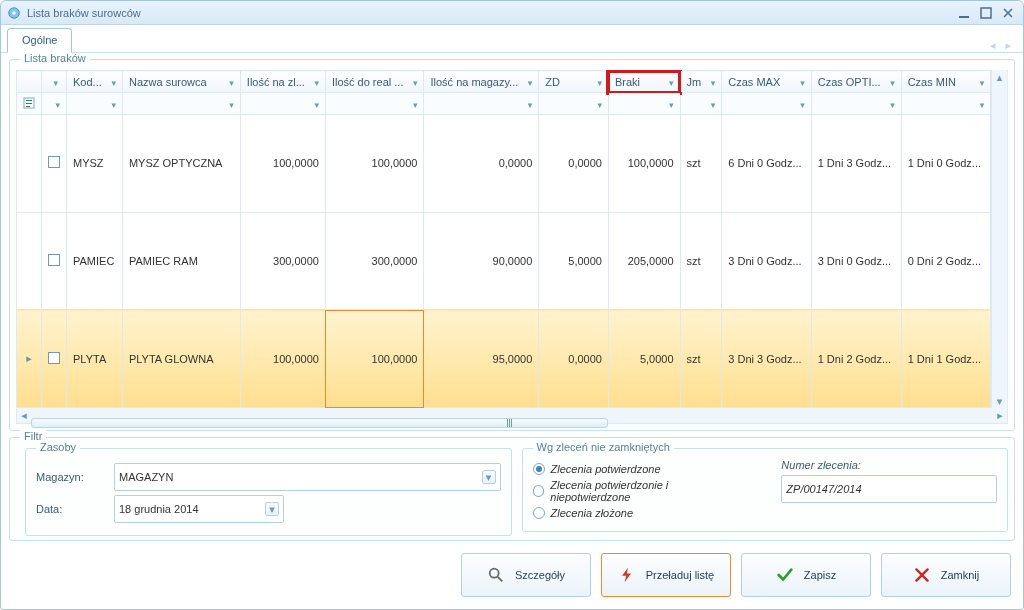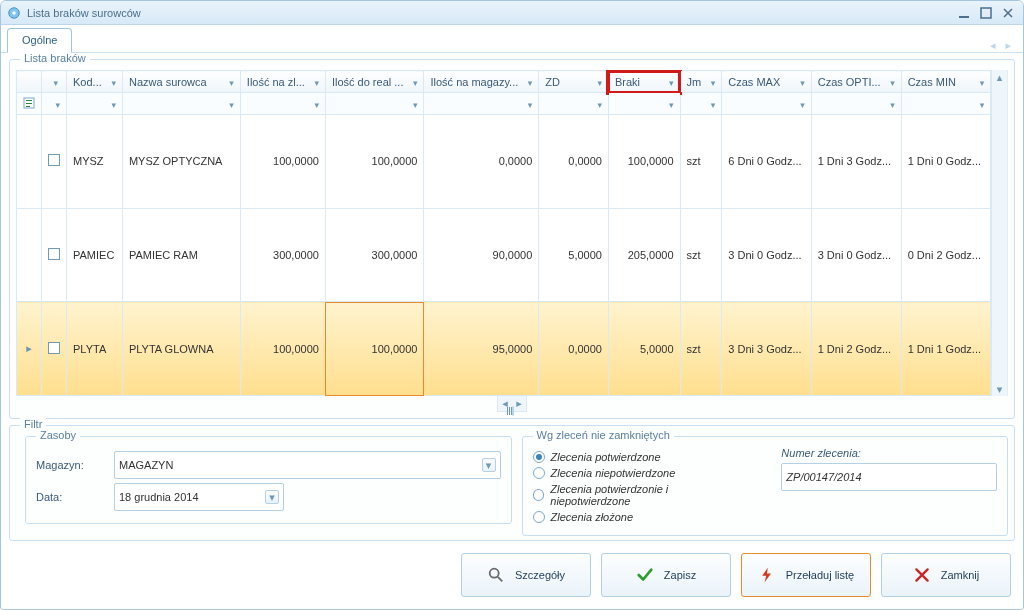--- a/index.html
+++ b/index.html
@@ -47,21 +47,21 @@
 
   .groupbox {
     border: 1px solid #c8dff1; border-radius: 3px; position: relative; padding: 10px 6px 6px 6px;
     background: #fdfefe;
   }
   .groupbox .legend {
     position: absolute; top: -8px; left: 10px;
     background: #fdfefe; padding: 0 4px; color: #5a809e; font-size: 11px;
   }
 
-  .grid-wrap { flex: 1; display: flex; flex-direction: column; min-height: 0; align-items: center; }
+  .grid-wrap { flex: 1; display: flex; flex-direction: column; min-height: 0; }
   .grid-scroll {
     flex: 1; overflow: hidden; border-right: 1px solid #e3edf5;
     display: flex;
   }
   .grid {
     border-collapse: collapse; table-layout: fixed;
   }
   .grid th, .grid td {
     border: 1px solid #dbe9f4; height: 22px; padding: 0 6px; white-space: nowrap; overflow: hidden; text-overflow: ellipsis;
   }
@@ -447,24 +447,20 @@
           <div class="groupbox" style="padding:10px 10px 8px 10px">
             <span class="legend">Wg zleceń nie zamkniętych</span>
             <div class="panel-right-inner">
               <div class="radio-col">
                 <div class="radio-row">
                   <span class="radio checked"></span>
                   <span>Zlecenia potwierdzone</span>
                 </div>
                 <div class="radio-row">
                   <span class="radio"></span>
-                  <span>Zlecenia niepotwierdzone</span>
-                </div>
-                <div class="radio-row">
-                  <span class="radio"></span>
                   <span>Zlecenia potwierdzonie i niepotwierdzone</span>
                 </div>
                 <div class="radio-row">
                   <span class="radio"></span>
                   <span>Zlecenia złożone</span>
                 </div>
               </div>
               <div class="numer-col">
                 <div style="color:#3a5a78;margin-bottom:4px">Numer zlecenia:</div>
                 <div class="textfield">
@@ -480,36 +476,36 @@
     <div class="buttonbar">
       <div class="btn">
         <span class="ico">
           <svg viewBox="0 0 20 20" width="18" height="18">
               <circle cx="8" cy="8" r="5" fill="none" stroke="#6a6a6a" stroke-width="2"></circle>
               <line x1="12" y1="12" x2="17" y2="17" stroke="#6a6a6a" stroke-width="2"></line>
             </svg>
         </span>
         <span>Szczegóły</span>
       </div>
+      <div class="btn reload">
+        <span class="ico">
+          <svg viewBox="0 0 20 20" width="16" height="18">
+              <path d="M11 1 L4 11 H9 L7 19 L15 8 H10 Z" fill="#d43a1a"></path>
+            </svg>
+        </span>
+        <span>Przeładuj listę</span>
+      </div>
       <div class="btn">
         <span class="ico">
           <svg viewBox="0 0 20 20" width="20" height="18">
               <path d="M3 10 L8 15 L17 4" fill="none" stroke="#2e9c2e" stroke-width="3" stroke-linecap="round" stroke-linejoin="round"></path>
             </svg>
         </span>
         <span>Zapisz</span>
       </div>
-      <div class="btn reload">
-        <span class="ico">
-          <svg viewBox="0 0 20 20" width="16" height="18">
-              <path d="M11 1 L4 11 H9 L7 19 L15 8 H10 Z" fill="#d43a1a"></path>
-            </svg>
-        </span>
-        <span>Przeładuj listę</span>
-      </div>
       <div class="btn">
         <span class="ico">
           <svg viewBox="0 0 20 20" width="16" height="16">
               <path d="M3 3 L17 17 M17 3 L3 17" stroke="#c62828" stroke-width="3" stroke-linecap="round"></path>
             </svg>
         </span>
         <span>Zamknij</span>
       </div>
     </div>
 

